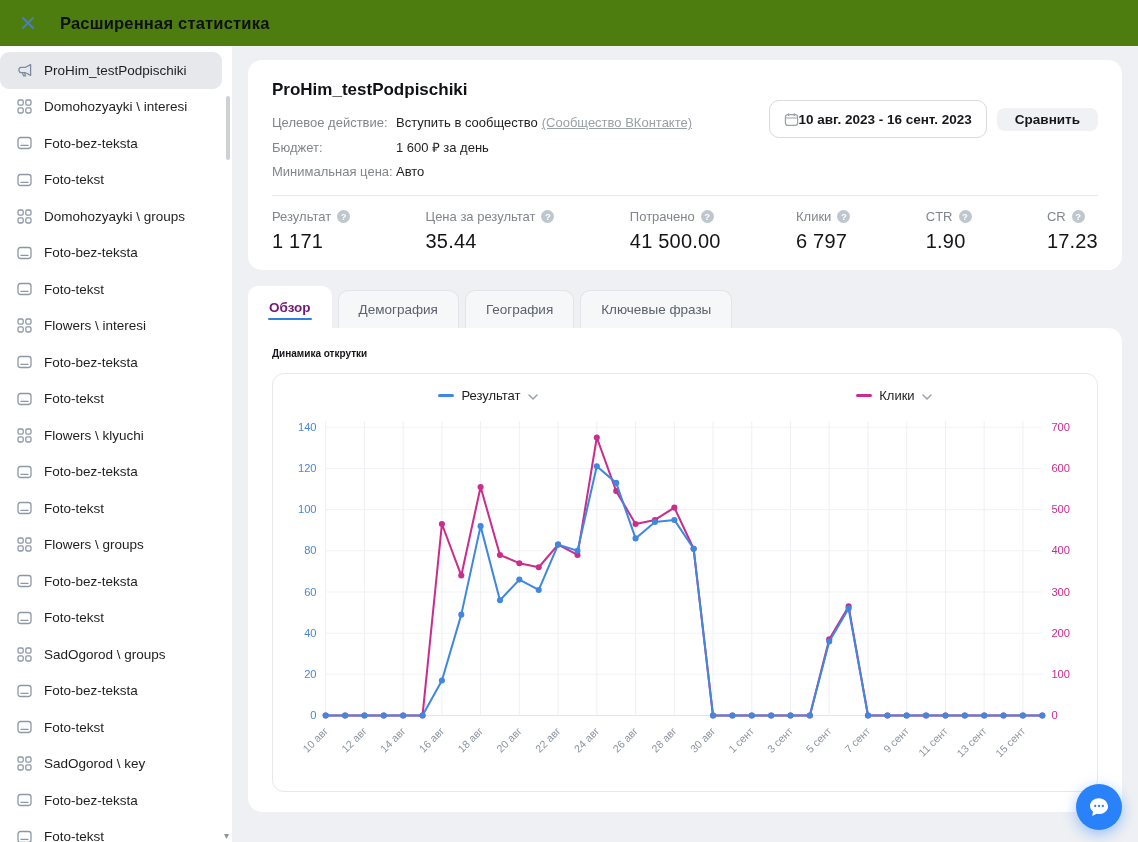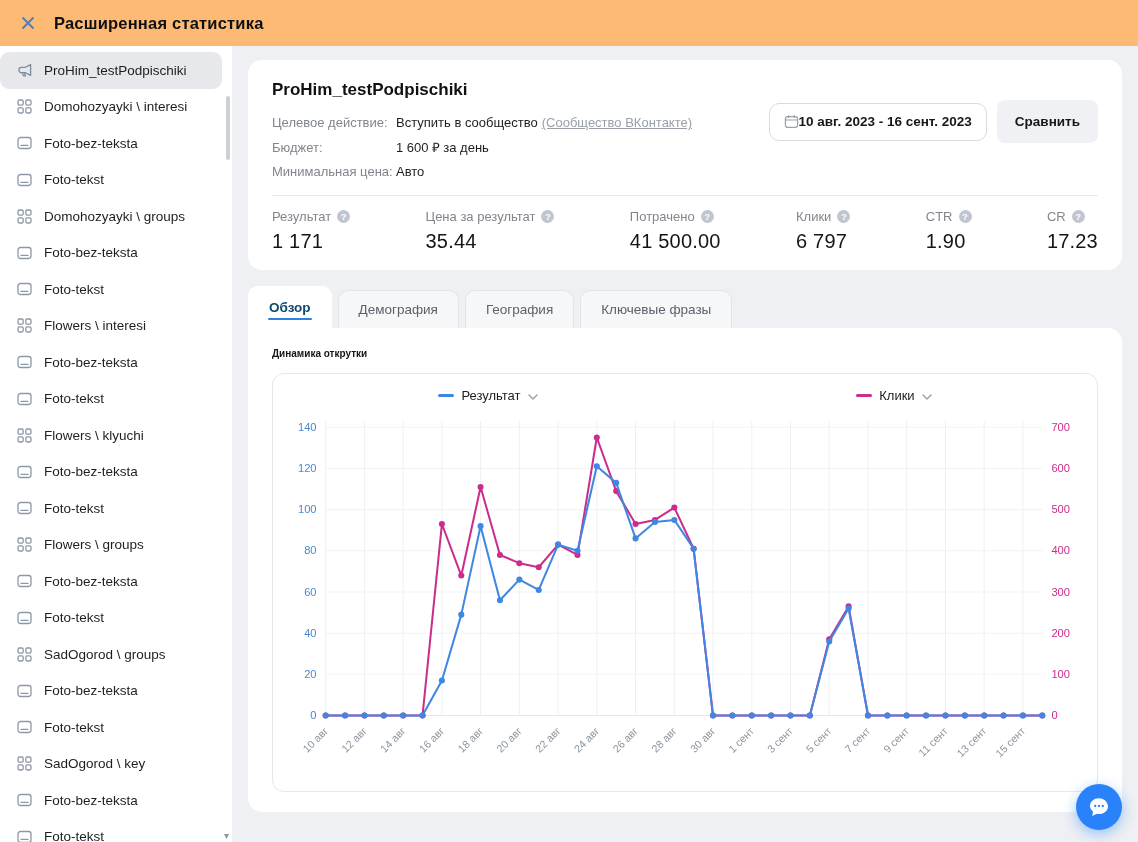--- a/index.html
+++ b/index.html
@@ -6,21 +6,21 @@
   html, body { width: 1138px; height: 842px; }
   body {
     margin: 0;
     font-family: "Liberation Sans", sans-serif;
     background: #ffffff;
     color: #18191c;
     overflow: hidden;
   }
   button { font-family: inherit; }
 
-  .topbar { height: 46px; display: flex; align-items: center; gap: 15px; padding: 0 17px; background: #fdba74; }
+  .topbar { height: 46px; display: flex; align-items: center; gap: 21px; padding: 0 17px; background: #4d7c0f; }
   .close-btn { width: 22px; height: 22px; display: flex; align-items: center; justify-content: center; cursor: pointer; background: none; border: none; padding: 0; }
   .topbar-title { font-size: 16.5px; font-weight: 700; letter-spacing: .2px; color: #0f1012; }
 
   .layout { display: flex; height: 796px; }
 
   .sidebar { width: 232px; flex: 0 0 232px; background: #fff; padding-top: 6px; position: relative; overflow: hidden; }
   .sb-item { height: 36.5px; display: flex; align-items: center; gap: 11px; padding: 0 10px 0 16px; margin-right: 10px;
              font-size: 13.5px; color: #1d1e20; cursor: pointer; white-space: nowrap; }
   .sb-item.selected { background: #e7e8eb; border-radius: 9px; font-weight: 500; }
   .sb-icon { width: 17px; display: flex; align-items: center; justify-content: center; flex: 0 0 17px; }
@@ -33,35 +33,35 @@
   .header-top { display: flex; justify-content: space-between; align-items: flex-start; }
   .campaign-name { font-size: 17px; font-weight: 700; margin: 2px 0 15px; color: #101114; }
   .info-row { display: flex; font-size: 13px; margin-bottom: 8px; align-items: baseline; }
   .info-label { width: 124px; flex: 0 0 124px; color: #81868d; }
   .info-value { color: #1d1e20; }
   .info-note { color: #9aa0a8; margin-left: 4px; text-decoration: underline; }
 
   .header-actions { display: flex; gap: 10px; align-items: center; margin-top: 22px; }
   .date-btn { display: flex; align-items: center; gap: 0; height: 38px; padding: 0 14px; border: 1px solid #d7dade;
               border-radius: 10px; background: #fff; font-size: 13.5px; font-weight: 600; color: #16171a; cursor: pointer; }
-  .compare-btn { height: 43px; padding: 0 18px; background: #f0f1f4; border: none; border-radius: 8px;
+  .compare-btn { height: 23px; padding: 0 18px; background: #f0f1f4; border: none; border-radius: 8px;
                  font-size: 13.5px; font-weight: 600; color: #16171a; cursor: pointer; }
 
   .metrics { display: flex; justify-content: space-between; border-top: 1px solid #e7e9ec; margin-top: 8px; padding: 13px 0 17px; }
   .metric-label { font-size: 13px; color: #81868d; display: flex; align-items: center; gap: 6px; }
   .metric-value { font-size: 20px; color: #141518; margin-top: 6px; letter-spacing: .2px; }
   .metric:last-child { text-align: right; }
   .metric:last-child .metric-label { justify-content: flex-start; }
   .help-icon { width: 13px; height: 13px; border-radius: 50%; background: #bfc6cf; color: #fff; font-size: 9.5px; font-weight: 700;
                display: inline-flex; align-items: center; justify-content: center; cursor: pointer; }
 
   .tabs { display: flex; gap: 6px; margin-top: 16px; align-items: flex-end; height: 42px; }
   .tab { border: 1px solid #e1e4e8; border-bottom: none; background: #f6f7f9; color: #5b626c; font-size: 13.5px;
          padding: 0 20px; height: 38px; border-radius: 10px 10px 0 0; cursor: pointer; display: flex; align-items: center; }
-  .tab.active { background: #fff; border-color: #fff; color: #0c4a6e; font-weight: 700; height: 42px; position: relative; }
+  .tab.active { background: #fff; border-color: #fff; color: #701a75; font-weight: 700; height: 42px; position: relative; }
   .tab.active::after { content: ""; position: absolute; left: 19px; right: 19px; bottom: 8px; height: 2.5px; background: #2d81e0; border-radius: 2px; }
 
   .chart-card { background: #fff; border-radius: 0 14px 14px 14px; padding: 20px 24px; }
   .chart-title { font-size: 10px; font-weight: 700; color: #141518; }
   .chart-box { border: 1px solid #e6e8ec; border-radius: 12px; margin-top: 14px; padding: 14px 6px 4px; }
   .legend { display: flex; justify-content: space-around; align-items: center; font-size: 13px; color: #1d1e20; }
   .legend-item { display: flex; align-items: center; gap: 7px; cursor: pointer; }
   .legend-swatch { width: 16px; height: 2.5px; border-radius: 2px; display: inline-block; }
   .legend-chevron { display: inline-flex; margin-top: 2px; }
   svg.chart { display: block; width: 100%; height: auto; margin-top: 6px; font-family: "Liberation Sans", sans-serif; }

